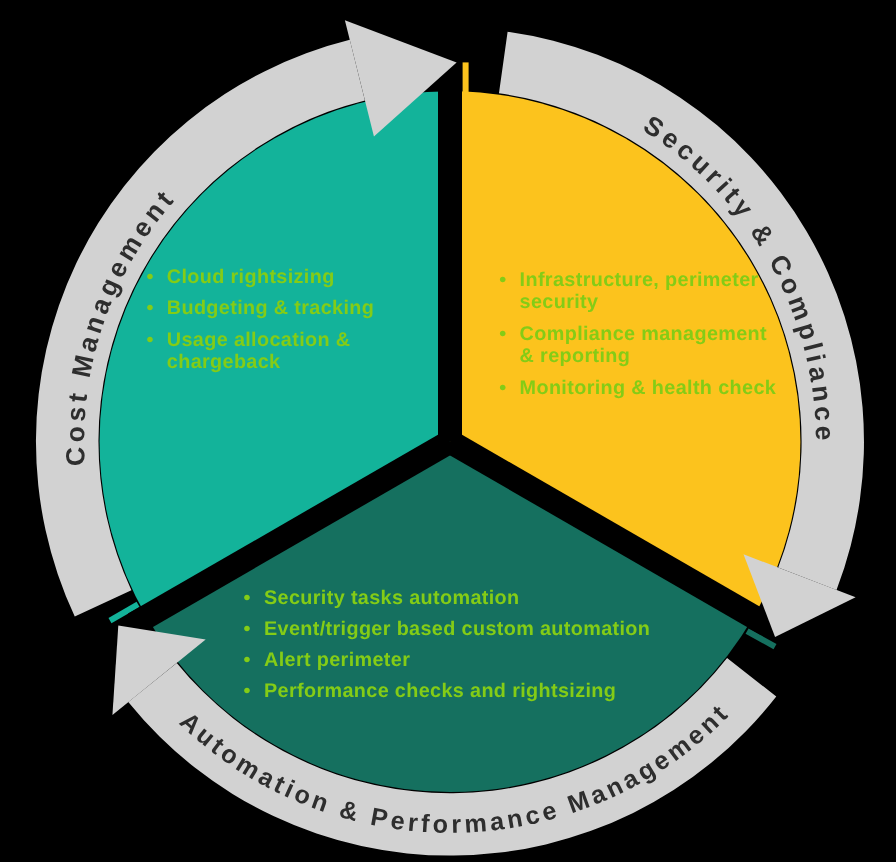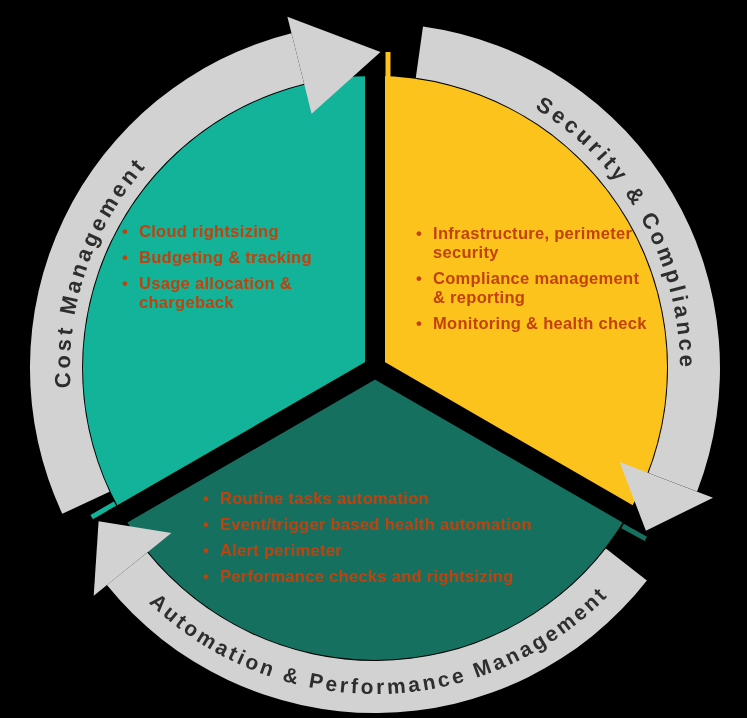--- a/index.html
+++ b/index.html
@@ -22,21 +22,21 @@
     fill: #2e2e2e;
   }
   .ring-label.big { font-size: 22px; letter-spacing: 3.5px; }
   .ring-label.long { font-size: 21px; letter-spacing: 3px; }
 
   ul.items {
     position: absolute;
     margin: 0;
     padding: 0;
     list-style: none;
-    color: #c2410c;
+    color: #84cc16;
     font-size: 16.5px;
     font-weight: 700;
     line-height: 19px;
     letter-spacing: 0.3px;
   }
   ul.items li {
     position: relative;
     padding-left: 17px;
     margin-bottom: 7px;
   }
@@ -103,19 +103,19 @@
     <li>Usage allocation &amp; chargeback</li>
   </ul>
 
   <ul class="items sec-list">
     <li>Infrastructure, perimeter security</li>
     <li>Compliance management &amp;&nbsp;reporting</li>
     <li>Monitoring &amp; health check</li>
   </ul>
 
   <ul class="items auto-list">
-    <li>Routine tasks automation</li>
-    <li>Event/trigger based health automation</li>
+    <li>Security tasks automation</li>
+    <li>Event/trigger based custom automation</li>
     <li>Alert perimeter</li>
     <li>Performance checks and rightsizing</li>
   </ul>
 
 </div>
 
 </body></html>

